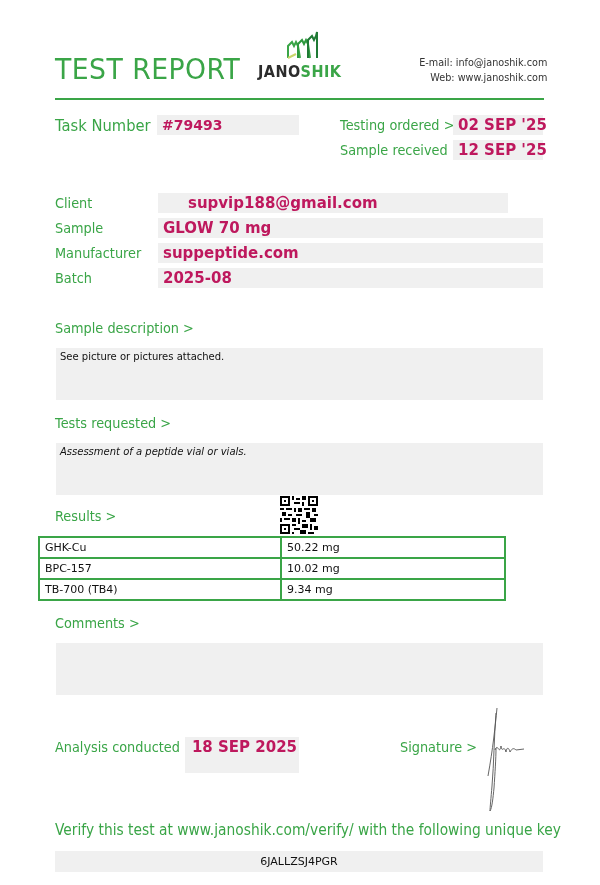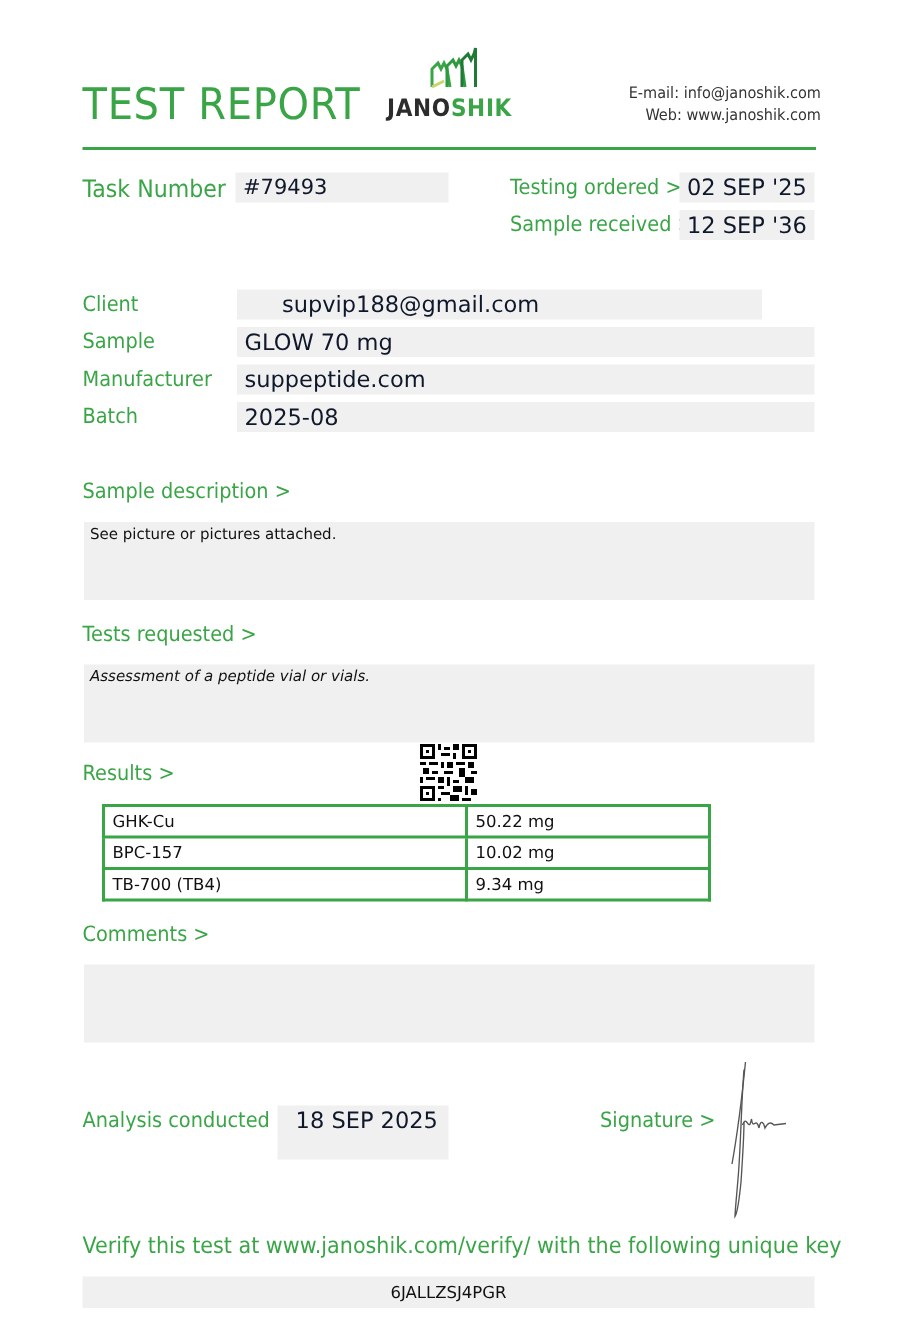--- a/index.html
+++ b/index.html
@@ -11,25 +11,25 @@
     .title { left: 55px; top: 52px; font-size: 29px; letter-spacing: 0.5px; color: #3aa547; font-family: "DejaVu Sans", sans-serif; font-weight: normal; transform: scaleX(0.92); transform-origin: left; }
     .logo { left: 258px; top: 30px; width: 90px; height: 55px; }
     .logo-text { position: absolute; left: 0; top: 32px; font-size: 16px; font-weight: bold; letter-spacing: 0.5px; font-family: "DejaVu Sans", sans-serif; transform: scaleX(0.9); transform-origin: left; }
     .logo-text .a { color: #2c2c2c; }
     .logo-text .b { color: #3aa547; }
     .contact { right: 53px; top: 55px; text-align: right; font-size: 10.5px; line-height: 15px; color: #333; font-family: "DejaVu Sans", sans-serif; transform: scaleX(0.92); transform-origin: right; }
     .rule { left: 55px; top: 98px; width: 489px; height: 2px; background: #3aa547; }
 
     .lbl { font-size: 14px; color: #3aa547; transform: scaleX(0.92); transform-origin: left; white-space: nowrap; }
     .lbl-lg { font-size: 16px; }
-    .val { font-size: 15px; color: #0f172a; padding-left: 5px; line-height: 20px; white-space: nowrap; }
+    .val { font-size: 15px; color: #be185d; padding-left: 5px; line-height: 20px; white-space: nowrap; font-weight: bold; }
 
     .box { background: #f0f0f0; font-size: 10px; padding: 3px 4px; color: #111; }
 
-    table.results { position: absolute; left: 68px; top: 536px; width: 406px; border-collapse: collapse; }
+    table.results { position: absolute; left: 38px; top: 536px; width: 468px; border-collapse: collapse; }
     table.results td { border: 2px solid #3aa547; font-size: 11px; padding: 2px 5px; height: 21px; }
     table.results td.c1 { width: 242px; }
 
     .sig { left: 484px; top: 708px; width: 45px; height: 105px; }
     .verify { left: 55px; top: 821px; font-size: 15px; color: #3aa547; transform: scaleX(0.92); transform-origin: left; white-space: nowrap; }
     .key { left: 55px; top: 851px; width: 488px; height: 21px; background: #f0f0f0; text-align: center; font-size: 11px; line-height: 21px; }
     .qr { left: 280px; top: 496px; width: 38px; height: 38px; }
   </style>
 </head>
 <body>
@@ -55,21 +55,21 @@
 
 <div class="abs rule"></div>
 
 <div class="abs lbl lbl-lg" style="left:55px;top:116px;">Task Number</div>
 <div class="abs field val" style="left:157px;top:115px;width:142px;height:20px;font-size:14px;">#79493</div>
 
 <div class="abs lbl" style="left:340px;top:117px;">Testing ordered  &gt;</div>
 <div class="abs field val" style="left:453px;top:115px;width:90px;height:20px;font-size:15px;">02 SEP '25</div>
 
 <div class="abs lbl" style="left:340px;top:142px;">Sample received &gt;</div>
-<div class="abs field val" style="left:453px;top:140px;width:90px;height:20px;font-size:15px;">12 SEP '36</div>
+<div class="abs field val" style="left:453px;top:140px;width:90px;height:20px;font-size:15px;">12 SEP '25</div>
 
 <div class="abs lbl" style="left:55px;top:195px;">Client</div>
 <div class="abs field val" style="left:158px;top:193px;width:350px;height:20px;padding-left:30px;">supvip188@gmail.com</div>
 
 <div class="abs lbl" style="left:55px;top:220px;">Sample</div>
 <div class="abs field val" style="left:158px;top:218px;width:385px;height:20px;">GLOW 70 mg</div>
 
 <div class="abs lbl" style="left:55px;top:245px;">Manufacturer</div>
 <div class="abs field val" style="left:158px;top:243px;width:385px;height:20px;">suppeptide.com</div>
 

